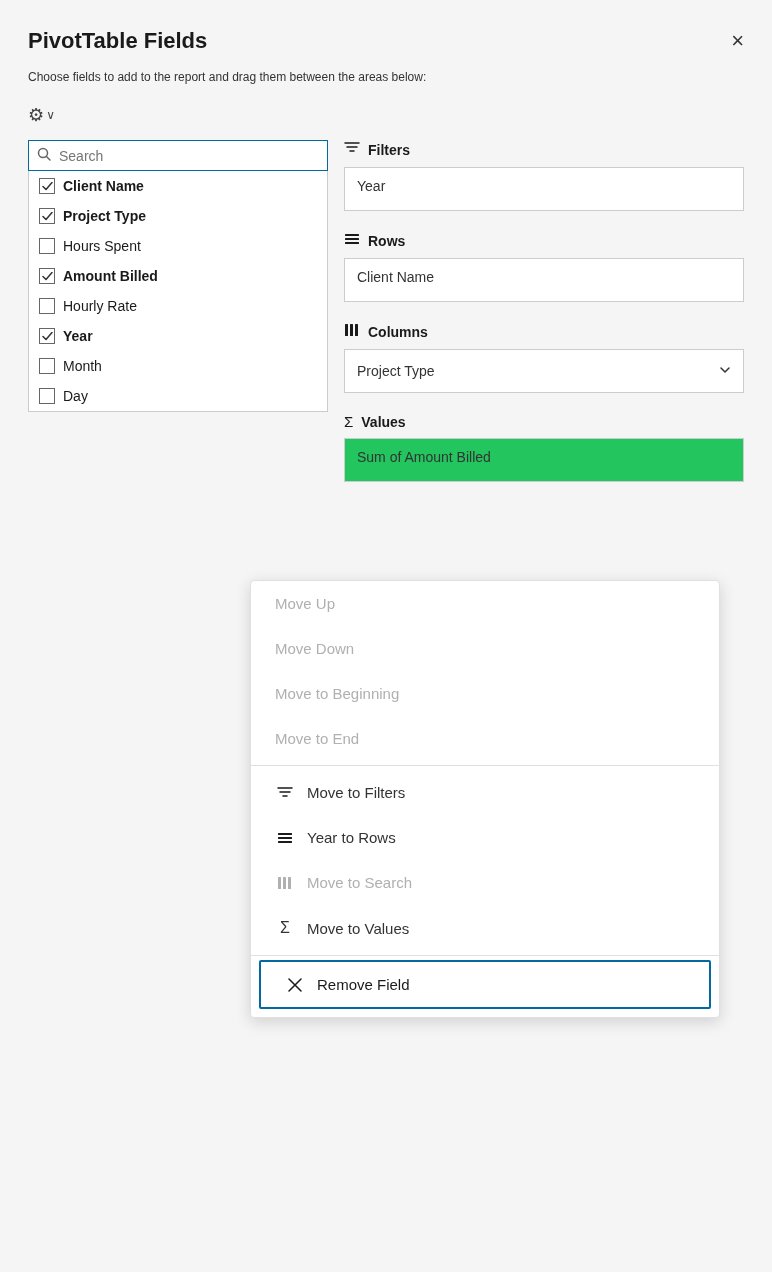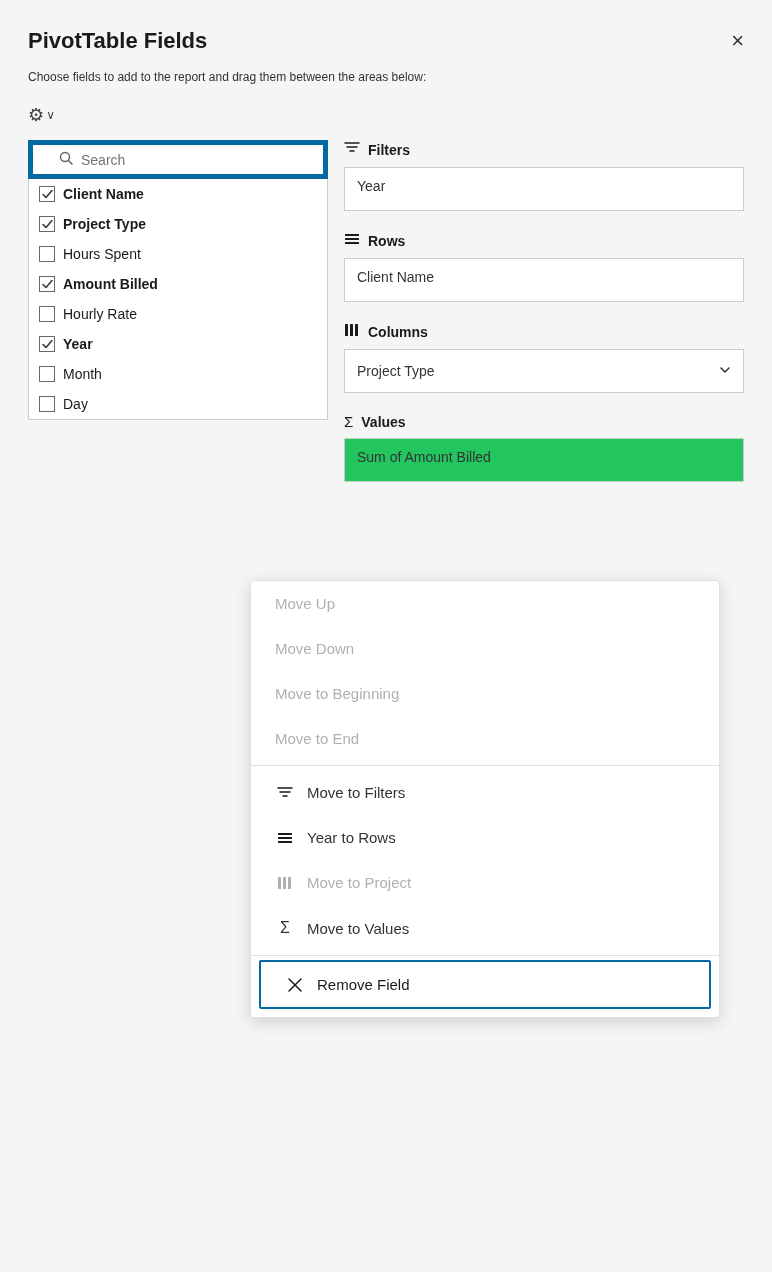--- a/index.html
+++ b/index.html
@@ -75,23 +75,23 @@
     }
     .right-panel {
       flex: 1;
       display: flex;
       flex-direction: column;
       gap: 20px;
     }
     .search-box {
       display: flex;
       align-items: center;
-      border: 5px solid #0369a1;
-      background: #fff;
-      padding: 6px 26px;
+      border: 1px solid #0369a1;
+      background: #fff;
+      padding: 6px 8px;
       gap: 8px;
       margin-bottom: 0;
     }
     .search-input {
       border: none;
       outline: none;
       font-size: 14px;
       color: #999;
       width: 100%;
       background: transparent;
@@ -400,21 +400,21 @@
       <span>Year to Rows</span>
     </div>
     <div class="menu-item disabled">
       <span class="menu-item-icon">
         <svg width="16" height="16" viewBox="0 0 16 16" fill="none" xmlns="http://www.w3.org/2000/svg">
           <rect x="1" y="2" width="3" height="12" rx="0.5" fill="#b0b0b0"></rect>
           <rect x="6" y="2" width="3" height="12" rx="0.5" fill="#b0b0b0"></rect>
           <rect x="11" y="2" width="3" height="12" rx="0.5" fill="#b0b0b0"></rect>
         </svg>
       </span>
-      <span>Move to Project</span>
+      <span>Move to Search</span>
     </div>
     <div class="menu-item">
       <span class="menu-item-icon" style="font-size:16px;font-weight:400;">Σ</span>
       <span>Move to Values</span>
     </div>
     <hr class="menu-divider">
 
     <div class="menu-item remove-field">
       <span class="menu-item-icon">
         <svg width="14" height="14" viewBox="0 0 14 14" fill="none" xmlns="http://www.w3.org/2000/svg">

